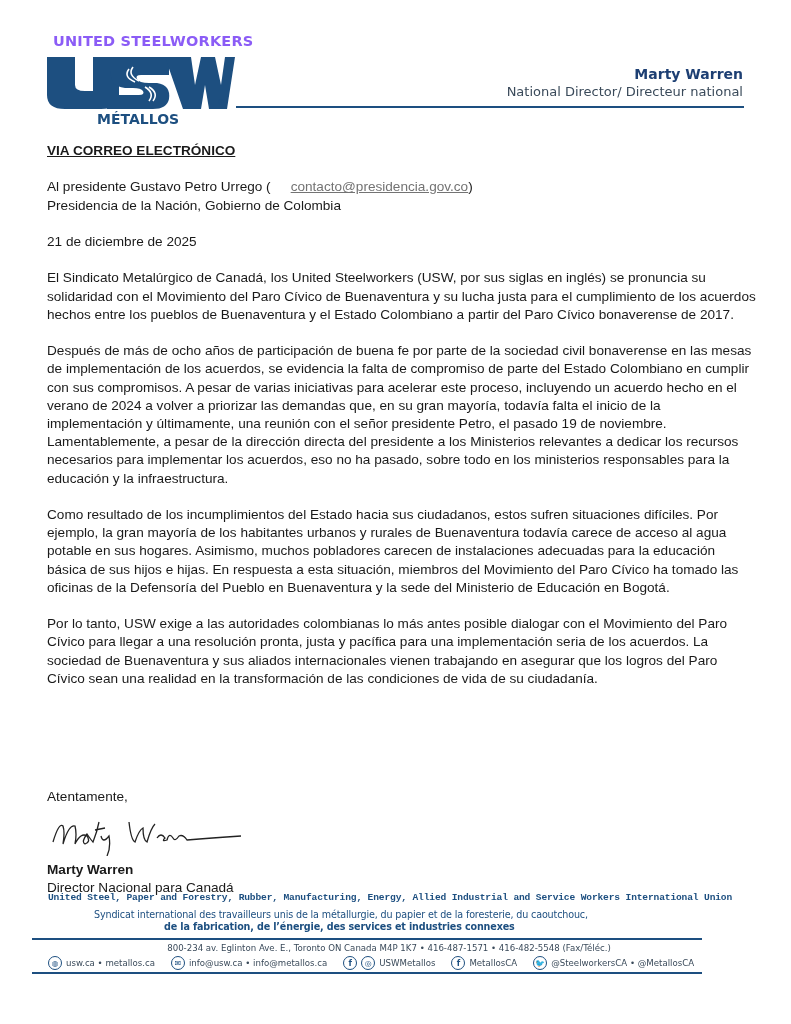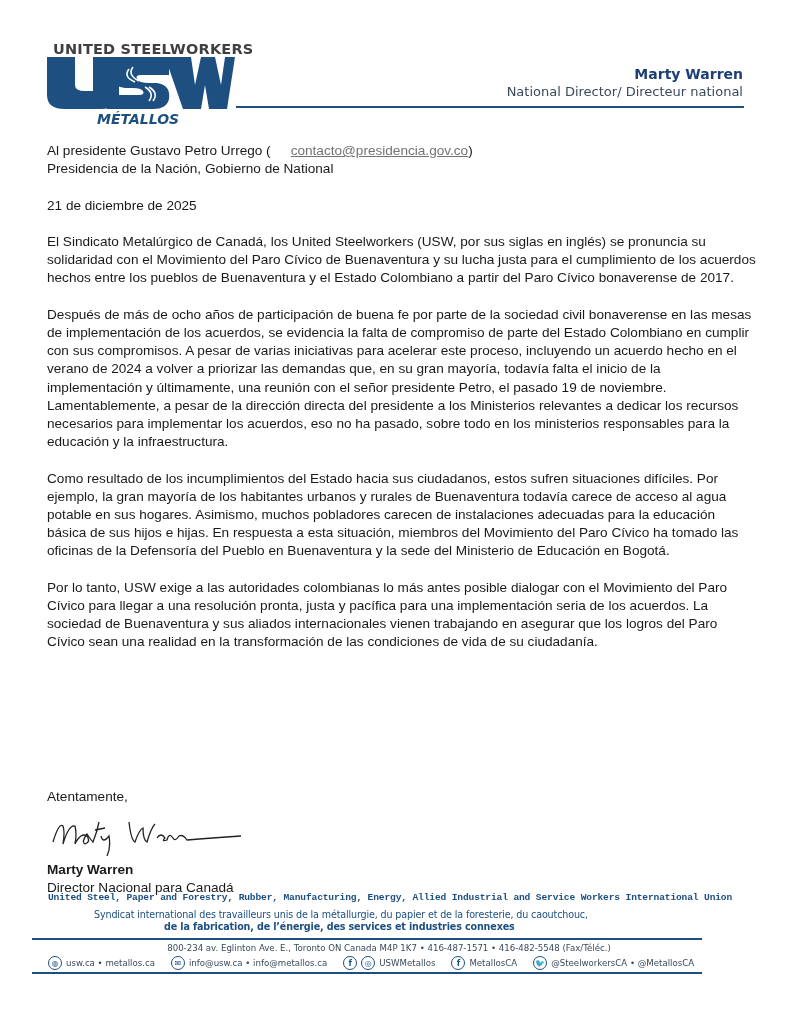--- a/index.html
+++ b/index.html
@@ -1,24 +1,24 @@
 <!DOCTYPE html>
 <html><head>
 <meta charset="utf-8">
 <style>
   html, body { margin: 0; padding: 0; background: #ffffff; }
   body { width: 791px; height: 1024px; position: relative; overflow: hidden;
          font-family: "Liberation Sans", "DejaVu Sans", sans-serif; color: #1a1a1a; }
   
   .logo { position: absolute; left: 45px; top: 33px; width: 190px; height: 95px; }
-  .logo-top { position: absolute; left: 8px; top: 8px; font-weight: bold; font-size: 14.5px;
-              letter-spacing: 0.2px; color: #404040; font-family: "DejaVu Sans", sans-serif; white-space: nowrap; }
+  .logo-top { position: absolute; left: 8px; top: 0; font-weight: bold; font-size: 14.5px;
+              letter-spacing: 0.2px; color: #8b5cf6; font-family: "DejaVu Sans", sans-serif; white-space: nowrap; }
   .logo-mark { position: absolute; left: 0; top: 22px; }
   .logo-bottom { position: absolute; left: 52px; top: 78px; font-weight: bold; font-size: 14px;
-                 color: #1d4f80; font-family: "DejaVu Sans", sans-serif; font-style: italic; }
+                 color: #1d4f80; font-family: "DejaVu Sans", sans-serif; }
   .reg { position: absolute; left: 218px; top: 98px; font-size: 8px; color: #1d4f80; }
   .header-line { position: absolute; left: 236px; top: 106px; width: 508px; height: 2px; background: #1d4f80; }
   .header-name { position: absolute; right: 48px; top: 66px; font-weight: bold; font-size: 14px; color: #1d3f73;
                  font-family: "DejaVu Sans", sans-serif; }
   .header-title { position: absolute; right: 48px; top: 84px; font-size: 13px; color: #3a4a5a;
                   font-family: "DejaVu Sans", sans-serif; }
 
   
   .letter { position: absolute; left: 47px; top: 142px; width: 710px; font-size: 13.6px; line-height: 18.2px; }
   .letter p { margin: 0 0 18.2px 0; }
@@ -62,23 +62,24 @@
     <path d="M120 2 H146 L150 30 L156 2 H170 L176 30 L180 2 H190 L182 54 H164 L160 30 L156 54 H138 Z" fill="#1d4f80"></path>
   </svg>
   <div class="logo-bottom">MÉTALLOS</div>
 </div>
 <div class="reg">®</div>
 <div class="header-line"></div>
 <div class="header-name">Marty Warren</div>
 <div class="header-title">National Director/ Directeur national</div>
 
 <div class="letter">
+  <p class="via">VIA CORREO ELECTRÓNICO</p>
   <p>
     <span>Al presidente Gustavo Petro Urrego (</span><a class="email">contacto@presidencia.gov.co</a><span>)</span><br>
-    <span>Presidencia de la Nación, Gobierno de National</span>
+    <span>Presidencia de la Nación, Gobierno de Colombia</span>
   </p>
   <p>21 de diciembre de 2025</p>
   <p>El Sindicato Metalúrgico de Canadá, los United Steelworkers (USW, por sus siglas en inglés) se pronuncia su solidaridad con el Movimiento del Paro Cívico de Buenaventura y su lucha justa para el cumplimiento de los acuerdos hechos entre los pueblos de Buenaventura y el Estado Colombiano a partir del Paro Cívico bonaverense de 2017.</p>
   <p>Después de más de ocho años de participación de buena fe por parte de la sociedad civil bonaverense en las mesas de implementación de los acuerdos, se evidencia la falta de compromiso de parte del Estado Colombiano en cumplir con sus compromisos. A pesar de varias iniciativas para acelerar este proceso, incluyendo un acuerdo hecho en el verano de 2024 a volver a priorizar las demandas que, en su gran mayoría, todavía falta el inicio de la implementación y últimamente, una reunión con el señor presidente Petro, el pasado 19 de noviembre. Lamentablemente, a pesar de la dirección directa del presidente a los Ministerios relevantes a dedicar los recursos necesarios para implementar los acuerdos, eso no ha pasado, sobre todo en los ministerios responsables para la educación y la infraestructura.</p>
   <p>Como resultado de los incumplimientos del Estado hacia sus ciudadanos, estos sufren situaciones difíciles. Por ejemplo, la gran mayoría de los habitantes urbanos y rurales de Buenaventura todavía carece de acceso al agua potable en sus hogares. Asimismo, muchos pobladores carecen de instalaciones adecuadas para la educación básica de sus hijos e hijas. En respuesta a esta situación, miembros del Movimiento del Paro Cívico ha tomado las oficinas de la Defensoría del Pueblo en Buenaventura y la sede del Ministerio de Educación en Bogotá.</p>
   <p>Por lo tanto, USW exige a las autoridades colombianas lo más antes posible dialogar con el Movimiento del Paro Cívico para llegar a una resolución pronta, justa y pacífica para una implementación seria de los acuerdos. La sociedad de Buenaventura y sus aliados internacionales vienen trabajando en asegurar que los logros del Paro Cívico sean una realidad en la transformación de las condiciones de vida de su ciudadanía.</p>
 </div>
 
 <div class="sig-block">
   <div>Atentamente,</div>

